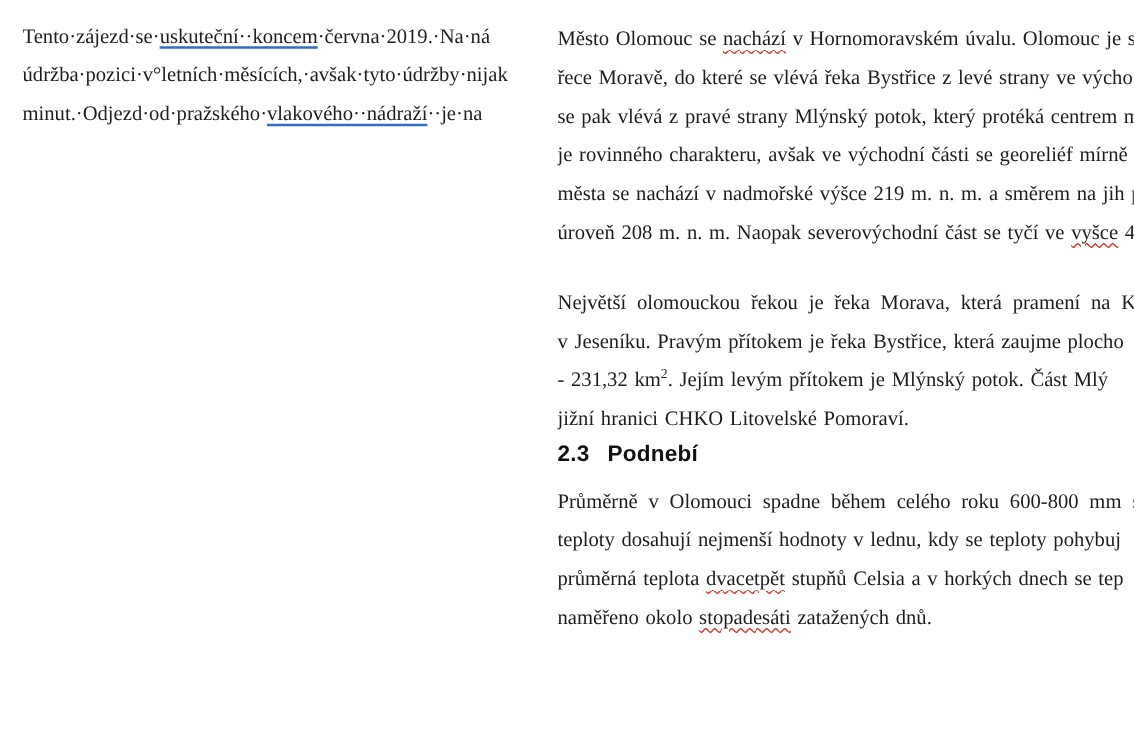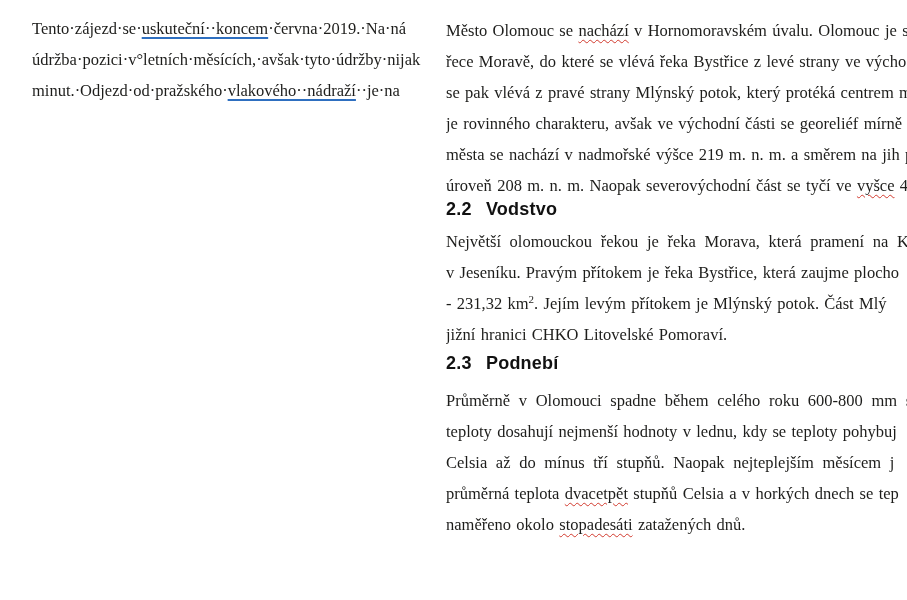--- a/index.html
+++ b/index.html
@@ -18,21 +18,21 @@
     position: absolute;
     inset: 0;
     background: #ffffff;
   }
   .col {
     position: absolute;
     top: 0;
     height: 600px;
     overflow: hidden;
   }
-  #col-left  { left: 32px;  width: 417px; }
+  #col-left  { left: 18px;  width: 417px; }
   #col-right { left: 446px; width: 461px; }
 
   .block { position: absolute; left: 0; right: 0; }
   #col-left  .block-0 { top: 13px; }
   #col-right .block-0 { top: 15px; }
   #col-right .block-1 { top: 196px; }
   #col-right .block-2 { top: 226px; }
   #col-right .block-3 { top: 350px; }
   #col-right .block-4 { top: 385px; }
 
@@ -90,29 +90,27 @@
     </div>
   <div class="col" id="col-right">
       <div class="block block-0">
         <div class="line"><span>Město Olomouc se </span><span class="seg-sq">nachází</span><span> v Hornomoravském úvalu. Olomouc je s</span></div>
         <div class="line"><span>řece Moravě, do které se vlévá řeka Bystřice z levé strany ve výcho</span></div>
         <div class="line"><span>se pak vlévá z pravé strany Mlýnský potok, který protéká centrem m</span></div>
         <div class="line"><span>je rovinného charakteru, avšak ve východní části se georeliéf mírně</span></div>
         <div class="line"><span>města se nachází v nadmořské výšce 219 m. n. m. a směrem na jih p</span></div>
         <div class="line"><span>úroveň 208 m. n. m. Naopak severovýchodní část se tyčí ve </span><span class="seg-sq">vyšce</span><span> 4</span></div>
       </div>
-      <div class="block block-1 heading"><span class="h-num">2.2</span><span>Vodstvo</span></div>
       <div class="block block-2">
         <div class="line wide"><span>Největší olomouckou řekou je řeka Morava, která pramení na K</span></div>
         <div class="line"><span>v Jeseníku. Pravým přítokem je řeka Bystřice, která zaujme plocho</span></div>
         <div class="line"><span>- 231,32 km</span><span class="seg-sup">2</span><span>.  Jejím levým přítokem je Mlýnský potok. Část Mlý</span></div>
         <div class="line"><span>jižní hranici CHKO Litovelské Pomoraví.</span></div>
       </div>
       <div class="block block-3 heading"><span class="h-num">2.3</span><span>Podnebí</span></div>
       <div class="block block-4">
         <div class="line wide"><span>Průměrně v Olomouci spadne během celého roku 600-800 mm s</span></div>
         <div class="line"><span>teploty dosahují nejmenší hodnoty v lednu, kdy se teploty pohybuj</span></div>
-        <div class="line wide"><span>Celsia až do mínus tří stupňů. Naopak nejteplejším měsícem j</span></div>
         <div class="line"><span>průměrná teplota </span><span class="seg-sq">dvacetpět</span><span> stupňů Celsia a v horkých dnech se tep</span></div>
         <div class="line"><span>naměřeno okolo </span><span class="seg-sq">stopadesáti</span><span> zatažených dnů.</span></div>
       </div>
     </div>
 </div>
 
 </body></html>

